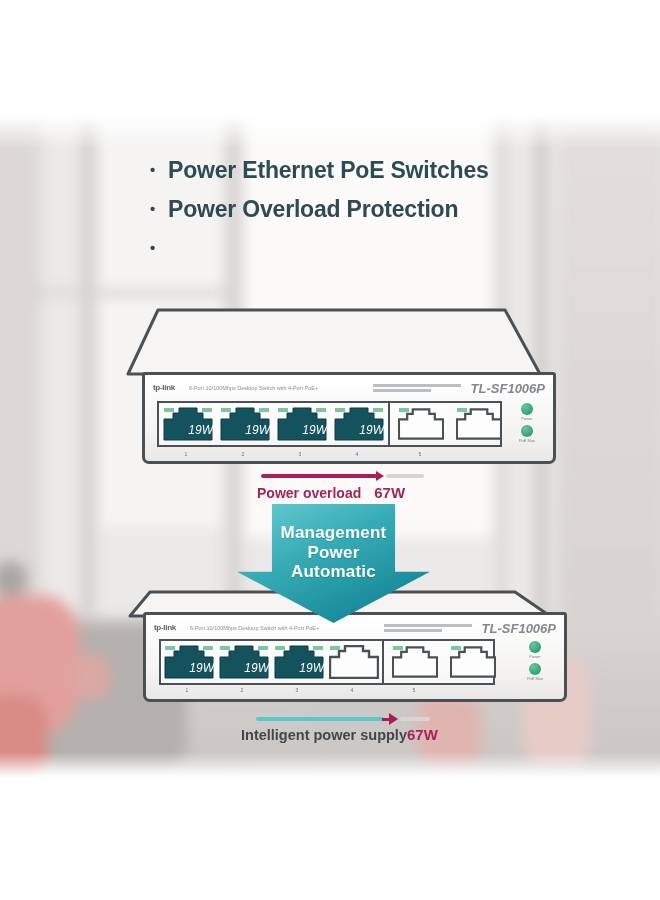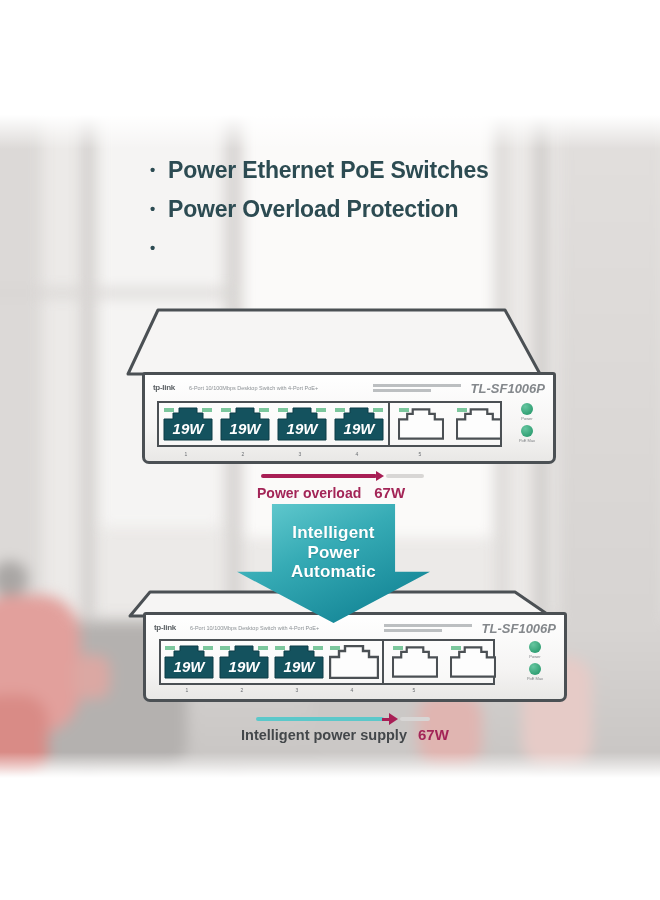--- a/index.html
+++ b/index.html
@@ -32,22 +32,22 @@
   .model{position:absolute;right:8px;top:6px;font-size:13px;font-weight:700;font-style:italic;color:#84888c;}
   .portbox{position:absolute;border:2.5px solid #4b5054;display:flex;box-sizing:border-box;background:rgba(255,255,255,.5);}
   .psec{display:flex;align-items:flex-end;box-sizing:border-box;}
   .psec.poe1{width:230px;padding:4px 4px;gap:7px;}
   .psec.poe2{width:222px;padding:4px 3px;gap:5px;}
   .psec.up{flex:1;border-left:2.5px solid #4b5054;padding:4px 8px;gap:12px;}
   .port{position:relative;width:50px;height:34px;flex:0 0 auto;}
   .port.small{width:46px;}
   .port .chip{position:absolute;width:10px;height:4px;background:#7cc79d;top:1px;}
   .port .chip.l{left:1px;} .port .chip.r{right:1px;}
-  .port .watt{position:absolute;left:0;right:0;bottom:4px;text-align:center;
-      font-size:15px;font-weight:700;font-style:italic;color:#fff;}
+  .port .watt{position:absolute;left:0;right:0;bottom:4px;text-align:right;
+      font-size:12px;font-weight:400;font-style:italic;color:#fff;}
   .numbers{position:absolute;}
   .numbers span{position:absolute;width:12px;text-align:center;font-size:5px;color:#6b6f73;}
   .ledcol{position:absolute;width:34px;text-align:center;}
   .led{width:12px;height:12px;border-radius:50%;margin:0 auto;
       background:radial-gradient(circle at 35% 30%,#66c6a0,#2f9e72 75%);}
   .ledlabel{font-size:4px;color:#7b7f83;margin:1px 0 4px;}
   
   .bar{position:absolute;display:flex;align-items:center;z-index:5;}
   .seg{height:4px;border-radius:2px;}
   .tri{width:0;height:0;border-top:5px solid transparent;border-bottom:5px solid transparent;}
@@ -269,30 +269,30 @@
         <div class="led"></div>
         <div class="ledlabel">Power</div>
         <div class="led"></div>
         <div class="ledlabel">PoE Max</div>
       </div>
     </div>
   </div>
 
   <div class="bigarrow">
     <div class="atext">
-      <div>Intelligent</div>
+      <div>Management</div>
       <div>Power</div>
       <div>Automatic</div>
     </div>
   </div>
 
   <div class="bar" style="left:256px;top:713px;">
     <div class="seg" style="width:128px;background:#5cc8ca;"></div>
     <div class="seg" style="width:7px;height:3px;background:#a81e55;margin-left:-2px;border-radius:0;"></div>
     <div class="tri" style="border-top-width:6px;border-bottom-width:6px;border-left:9px solid #a81e55;"></div>
     <div class="seg" style="width:30px;background:#d8d6d5;margin-left:2px;"></div>
   </div>
-  <div class="barlabel" style="left:241px;top:726px;gap:11px;font-size:14.5px;">
+  <div class="barlabel" style="left:241px;top:726px;gap:0;font-size:14.5px;">
     <span style="color:#43474a;">Intelligent power supply</span>
     <span style="color:#a32557;font-weight:700;font-size:15px;">67W</span>
   </div>
 
 </div>
 
 </body></html>

